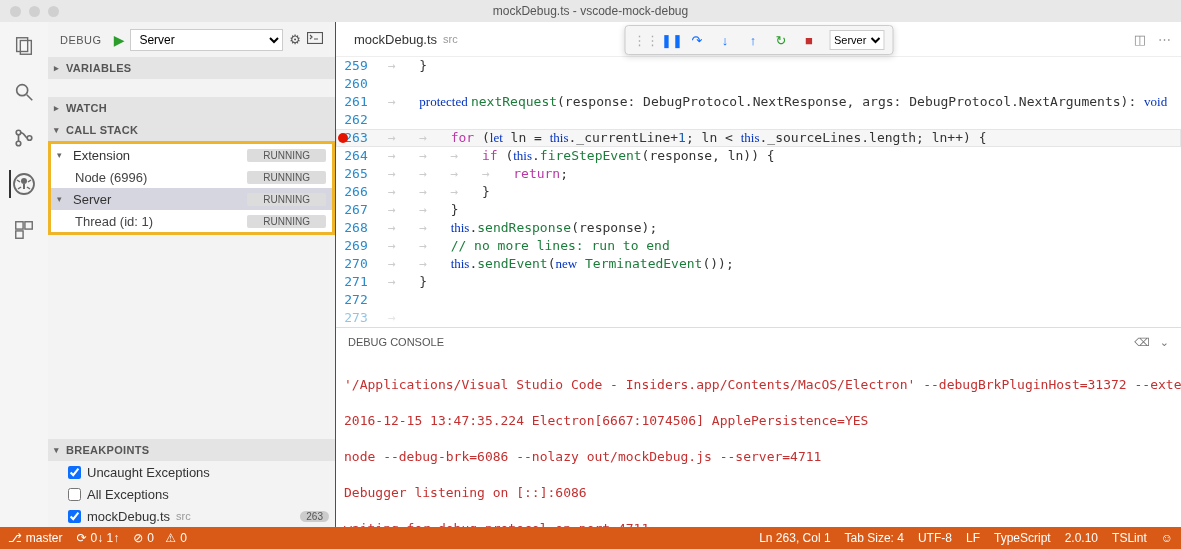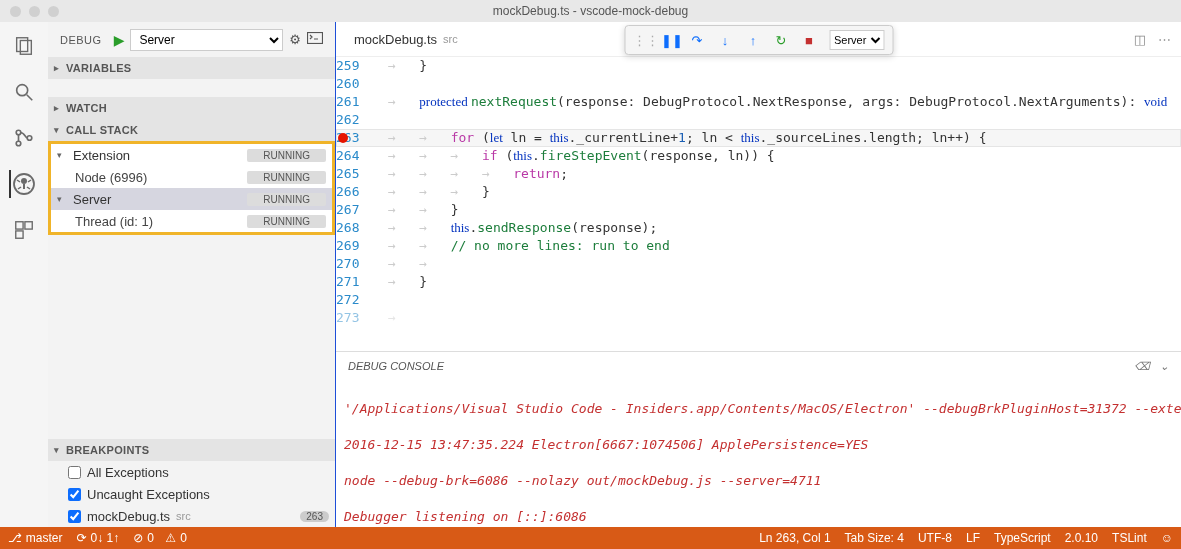--- a/index.html
+++ b/index.html
@@ -37,32 +37,32 @@
 .tab .src { color: #999; font-size: 11px; }
 .tab-actions { margin-left: auto; display: flex; gap: 12px; color: #888; }
 .debug-toolbar { position: absolute; left: 50%; transform: translateX(-50%); top: 3px; background: #f5f5f5; border: 1px solid #ccc; border-radius: 4px; box-shadow: 0 2px 6px rgba(0,0,0,0.15); height: 30px; display: flex; align-items: center; padding: 0 8px; gap: 12px; }
 .dbtn { width: 16px; color: #0d6dfd; cursor: pointer; text-align: center; }
 .dbtn.green { color: #2a9d2a; }
 .dbtn.red { color: #c43030; }
 .dbtn.grip { color: #aaa; cursor: grab; }
 .dt-select { height: 20px; border: 1px solid #ccc; font-size: 11px; background: #fff; }
 .code { flex: 1; overflow: hidden; font-family: Menlo, Consolas, monospace; font-size: 13px; line-height: 18px; }
 .cline { display: flex; height: 18px; }
-.gutter { width: 52px; text-align: left; padding-right: 12px; color: #2a8aca; position: relative; }
+.gutter { width: 52px; text-align: center; padding-right: 12px; color: #2a8aca; position: relative; }
 .bpdot { position: absolute; left: 2px; width: 10px; height: 10px; background: #e51400; border-radius: 50%; top: 4px; }
 .indent { color: #ccc; white-space: pre; }
 .ctext { white-space: pre; }
 .hlline { background: #f6f6f6; box-shadow: inset 0 0 0 1px #e5e5e5; }
 .kw { color: #0433bf; font-family: Liberation Serif, serif; }
 .ctrl { color: #b938a6; }
 .fn { color: #1c7d3b; }
 .cls { color: #1c7d3b; }
 .num { color: #1a5fb4; }
 .cmt { color: #1c7d3b; }
-.panel { height: 176px; border-top: 1px solid #ddd; display: flex; flex-direction: column; font-style: italic; }
+.panel { height: 200px; border-top: 1px solid #ddd; display: flex; flex-direction: column; }
 .panel-hdr { height: 28px; display: flex; align-items: center; padding: 0 12px; font-size: 11px; color: #555; }
 .panel-hdr .pactions { margin-left: auto; display: flex; gap: 10px; color: #777; }
 .console { flex: 1; overflow: hidden; font-family: Menlo, Consolas, monospace; font-size: 13px; line-height: 18px; padding: 2px 0 0 8px; color: #c43030; white-space: pre; }
 .statusbar { height: 22px; background: #d85a16; color: #fff; display: flex; align-items: center; font-size: 12px; padding: 0 8px; gap: 14px; }
 .statusbar .sp { flex: 1; }
 .sb-item { display: flex; align-items: center; gap: 4px; }
 .flex1 { flex: 1; }
 </style>
 </head>
 <body>
@@ -161,26 +161,26 @@
           <span class="rlabel child">Thread (id: 1)</span>
           <span class="badge">RUNNING</span>
         </div>
     </div>
     <div class="flex1"></div>
     <div class="section-hdr">
         <span class="twisty">▾</span>
         <span>BREAKPOINTS</span>
       </div>
     <div class="bp-row">
+        <input type="checkbox" checked="" style="">
+        <span>Uncaught Exceptions</span>
+      </div>
+    <div class="bp-row">
         <input type="checkbox" style="">
         <span>All Exceptions</span>
-      </div>
-    <div class="bp-row">
-        <input type="checkbox" checked="" style="">
-        <span>Uncaught Exceptions</span>
       </div>
     <div class="bp-row">
         <input type="checkbox" checked="" style="">
         <span>mockDebug.ts</span>
         <span class="bpfile">src</span>
         <span class="bpln">263</span>
       </div>
   </div>
 
   <div class="editor">
@@ -253,20 +253,21 @@
           <span class="ctext"><span class="kw">this</span><span>.</span><span class="fn">sendResponse</span><span>(response);</span></span>
         </div>
       <div class="cline">
           <span class="gutter">269</span>
           <span class="indent">→   →   </span>
           <span class="ctext cmt">// no more lines: run to end</span>
         </div>
       <div class="cline">
           <span class="gutter">270</span>
           <span class="indent">→   →   </span>
+          <span class="ctext"><span class="kw">this</span><span>.</span><span class="fn">sendEvent</span><span>(</span><span class="kw">new</span><span> </span><span class="cls">TerminatedEvent</span><span>());</span></span>
         </div>
       <div class="cline">
           <span class="gutter">271</span>
           <span class="indent">→   </span>
           <span class="ctext">}</span>
         </div>
       <div class="cline">
           <span class="gutter">272</span>
         </div>
       <div class="cline" style="opacity:0.5">

